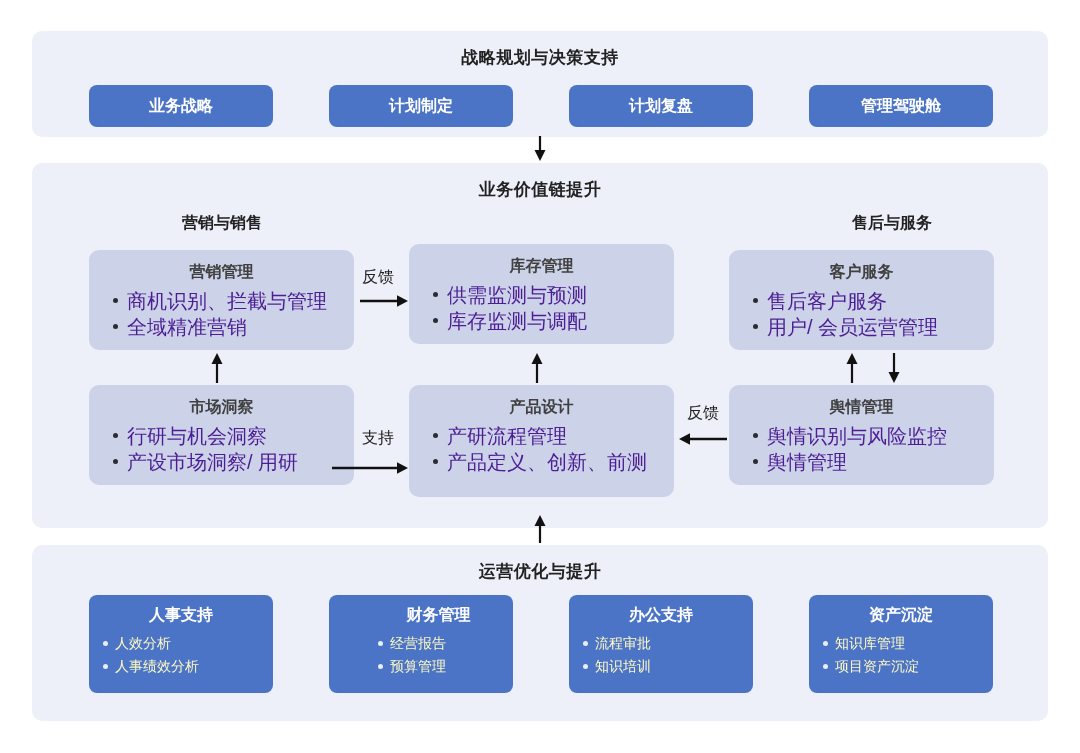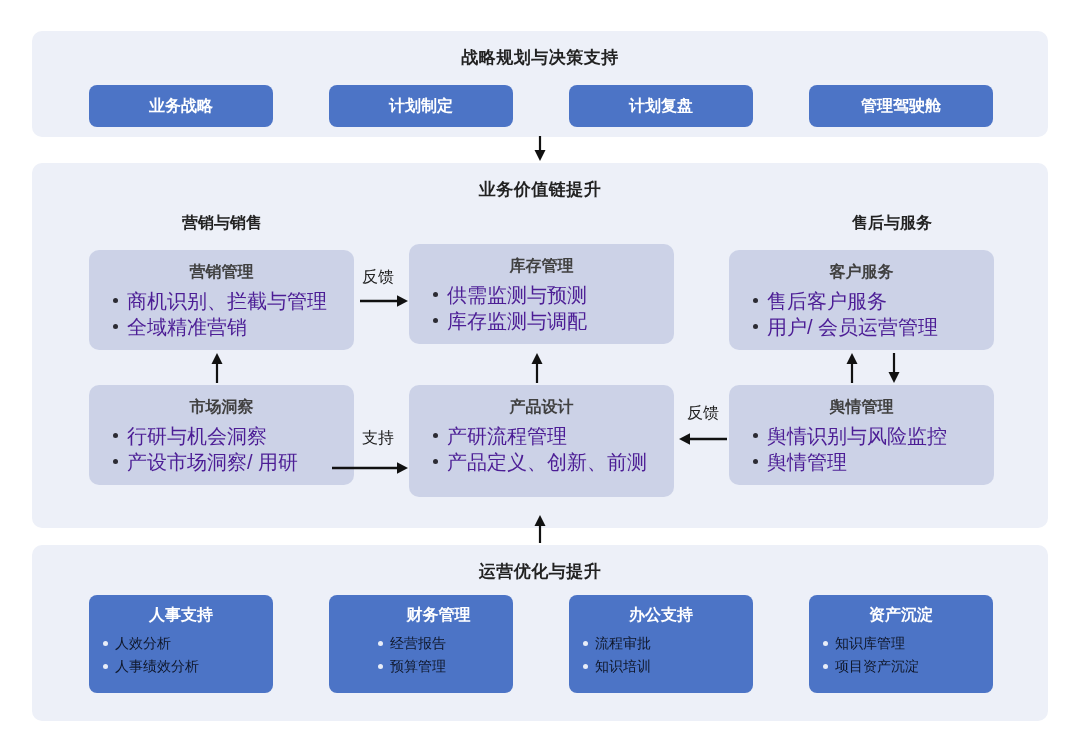--- a/index.html
+++ b/index.html
@@ -54,21 +54,21 @@
 
   
   .ops-card{top:50px;height:98px;width:184px;padding-top:10px;}
   #ops-0{left:57px;}
   #ops-1{left:297px;padding-left:35px;}
   #ops-2{left:537px;}
   #ops-3{left:777px;}
   .ops-card .bc-title{margin-bottom:6px;font-size:16px;}
   .ops-list{list-style:none;margin:0;padding:0 0 0 26px;}
   .ops-list li{
-    position:relative;font-size:14px;color:#0f172a;line-height:23px;
+    position:relative;font-size:14px;color:#fef9c3;line-height:23px;
     white-space:nowrap;
   }
   .ops-list li:before{
     content:"";position:absolute;left:-12px;top:9px;
     width:5px;height:5px;border-radius:50%;background:#e8edf8;
   }
 
   
   .col-title{
     position:absolute;top:50px;

